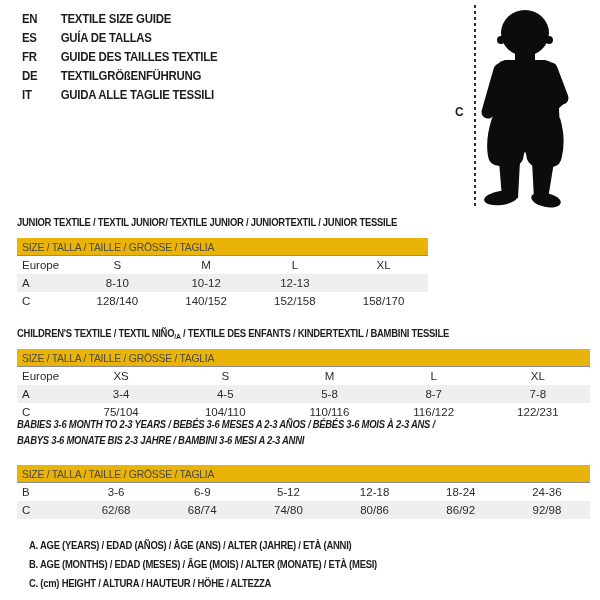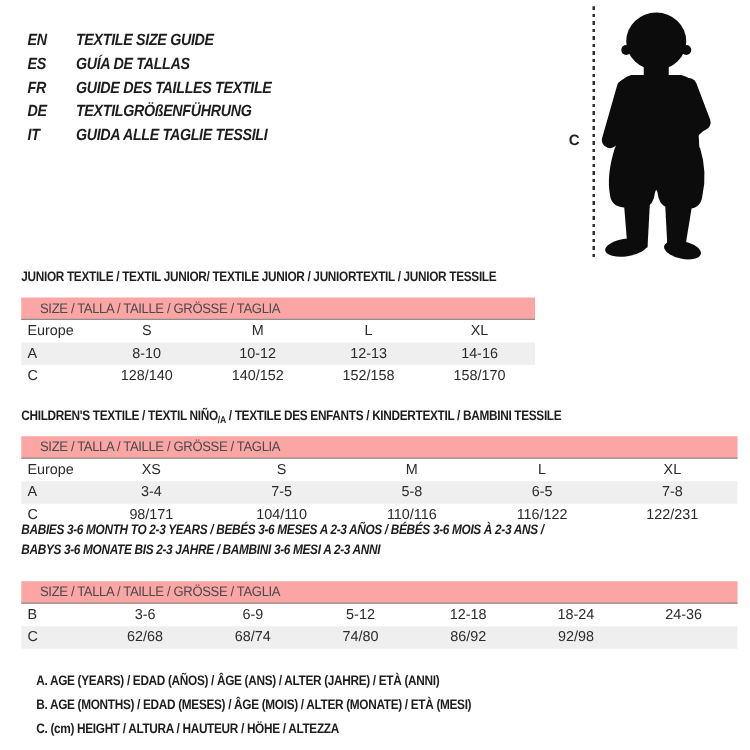--- a/index.html
+++ b/index.html
@@ -4,38 +4,38 @@
 <style>
   html,body{margin:0;padding:0;}
   body{
     width:600px;height:600px;overflow:hidden;background:#ffffff;
     font-family:"Liberation Sans","DejaVu Sans",sans-serif;
     color:#2b2b2b;position:relative;
   }
   .cond{letter-spacing:-0.3px;transform:scaleX(0.86);transform-origin:0 50%;white-space:nowrap;}
 
   
-  .lang-list{position:absolute;left:22px;top:22px;font-style:italic;}
+  .lang-list{position:absolute;left:22px;top:9px;}
   .lang-row{display:flex;height:19px;align-items:center;font-weight:bold;font-size:13px;
             letter-spacing:-0.3px;transform:scaleX(0.88);transform-origin:0 50%;white-space:nowrap;color:#1d1d1d;}
   .lang-code{width:44px;flex:0 0 44px;}
 
   
   .dotted-line{position:absolute;left:474px;top:5px;width:2px;height:203px;
                background:repeating-linear-gradient(to bottom,#2e2e2e 0 3px,transparent 3px 6px);}
   .height-label{position:absolute;left:455px;top:105px;font-weight:bold;font-size:12px;color:#1d1d1d;}
   .baby-svg{position:absolute;left:480px;top:6px;width:92px;height:202px;}
 
   
   .tbl-title{position:absolute;left:17px;font-weight:bold;font-size:11px;line-height:16px;color:#1d1d1d;}
   .size-table{position:absolute;left:17px;font-size:11.5px;}
   .t1{width:411px;}
   .t2,.t3{width:573px;}
-  .hdr-bar{height:18px;line-height:18px;background:#fca5a5;border-bottom:1px solid #8d8d8d;
-           color:#4a4a4a;font-size:11px;padding-left:15px;box-sizing:border-box;}
+  .hdr-bar{height:18px;line-height:18px;background:#eab308;border-bottom:1px solid #8d8d8d;
+           color:#4a4a4a;font-size:11px;padding-left:5px;box-sizing:border-box;}
   .hdr-bar .cond{display:inline-block;transform:scaleX(0.95);}
   .grid-row{display:grid;height:18px;line-height:18px;align-items:center;}
   .t1 .grid-row{grid-template-columns:56px repeat(4,1fr);}
   .t2 .grid-row{grid-template-columns:52px repeat(5,1fr);}
   .t3 .grid-row{grid-template-columns:56px repeat(6,1fr);}
   .grid-row.alt{background:#efefef;}
   .cell{text-align:center;color:#2b2b2b;}
   .cell.lbl{text-align:left;padding-left:5px;}
   sub.tsub{font-size:8px;vertical-align:-2px;font-weight:bold;}
 
@@ -100,21 +100,20 @@
     <span class="cell">S</span>
     <span class="cell">M</span>
     <span class="cell">L</span>
     <span class="cell">XL</span>
   </div>
   <div class="grid-row alt">
     <span class="cell lbl">A</span>
     <span class="cell">8-10</span>
     <span class="cell">10-12</span>
     <span class="cell">12-13</span>
-    <span class="cell">14-16</span>
   </div>
   <div class="grid-row">
     <span class="cell lbl">C</span>
     <span class="cell">128/140</span>
     <span class="cell">140/152</span>
     <span class="cell">152/158</span>
     <span class="cell">158/170</span>
   </div>
 </div>
 
@@ -127,28 +126,28 @@
     <span class="cell lbl">Europe</span>
     <span class="cell">XS</span>
     <span class="cell">S</span>
     <span class="cell">M</span>
     <span class="cell">L</span>
     <span class="cell">XL</span>
   </div>
   <div class="grid-row alt">
     <span class="cell lbl">A</span>
     <span class="cell">3-4</span>
-    <span class="cell">7-5</span>
+    <span class="cell">4-5</span>
     <span class="cell">5-8</span>
-    <span class="cell">6-5</span>
+    <span class="cell">8-7</span>
     <span class="cell">7-8</span>
   </div>
   <div class="grid-row">
     <span class="cell lbl">C</span>
-    <span class="cell">98/171</span>
+    <span class="cell">75/104</span>
     <span class="cell">104/110</span>
     <span class="cell">110/116</span>
     <span class="cell">116/122</span>
     <span class="cell">122/231</span>
   </div>
 </div>
 
 <div class="tbl-title" style="top:416px;font-style:italic;">
   <div class="cond">BABIES 3-6 MONTH TO 2-3 YEARS / BEBÉS 3-6 MESES A 2-3 AÑOS / BÉBÉS 3-6 MOIS À 2-3 ANS /</div>
   <div class="cond">BABYS 3-6 MONATE BIS 2-3 JAHRE / BAMBINI 3-6 MESI A 2-3 ANNI</div>
@@ -164,20 +163,21 @@
     <span class="cell">5-12</span>
     <span class="cell">12-18</span>
     <span class="cell">18-24</span>
     <span class="cell">24-36</span>
   </div>
   <div class="grid-row alt">
     <span class="cell lbl">C</span>
     <span class="cell">62/68</span>
     <span class="cell">68/74</span>
     <span class="cell">74/80</span>
+    <span class="cell">80/86</span>
     <span class="cell">86/92</span>
     <span class="cell">92/98</span>
   </div>
 </div>
 
 <div class="footnotes">
   <div class="footnote">A. AGE (YEARS) / EDAD (AÑOS) / ÂGE (ANS) / ALTER (JAHRE) / ETÀ (ANNI)</div>
   <div class="footnote">B. AGE (MONTHS) / EDAD (MESES) / ÂGE (MOIS) / ALTER (MONATE) / ETÀ (MESI)</div>
   <div class="footnote">C. (cm) HEIGHT / ALTURA / HAUTEUR / HÖHE / ALTEZZA</div>
 </div>

